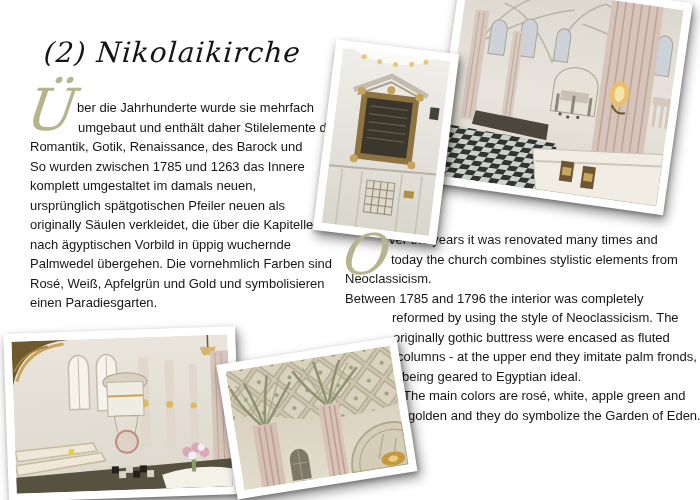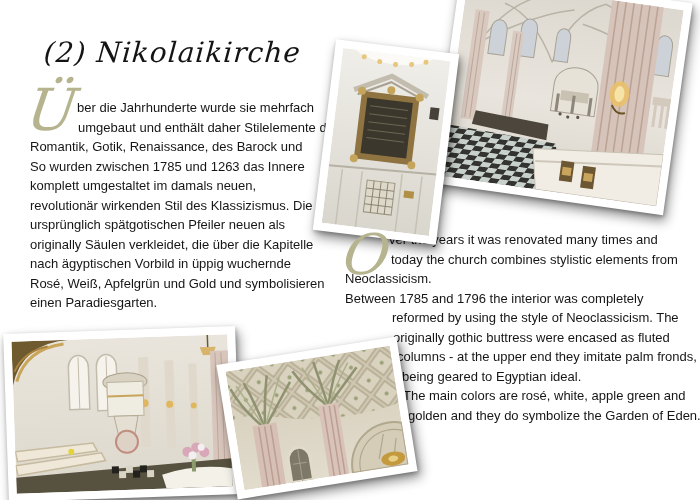--- a/index.html
+++ b/index.html
@@ -48,24 +48,24 @@
 
   <div class="title">(2) Nikolaikirche</div>
 
   <span class="dropcap" id="german-dropcap">Ü</span>
   <div class="textblock" id="german-block">
     <div class="i47">ber die Jahrhunderte wurde sie mehrfach</div>
     <div class="i48">umgebaut und enthält daher Stilelemente der</div>
     <div>Romantik, Gotik, Renaissance, des Barock und</div>
     <div>So wurden zwischen 1785 und 1263 das Innere</div>
     <div>komplett umgestaltet im damals neuen,</div>
-    <div>revolutionär wirkenden Stil des Klassizismus. Die</div>
     <div>ursprünglich spätgotischen Pfeiler neuen als</div>
     <div>originally Säulen verkleidet, die über die Kapitelle</div>
     <div>nach ägyptischen Vorbild in üppig wuchernde</div>
+    <div>Palmwedel übergehen. Die vornehmlich Farben sind</div>
     <div>Rosé, Weiß, Apfelgrün und Gold und symbolisieren</div>
     <div>einen Paradiesgarten.</div>
   </div>
 
   <span class="dropcap" id="english-dropcap">O</span>
   <div class="textblock" id="english-block">
     <div class="i38">ver the years it was renovated many times and</div>
     <div class="i43">today the church combines stylistic elements from</div>
     <div>Neoclassicism.</div>
     <div>Between 1785 and 1796 the interior was completely</div>

